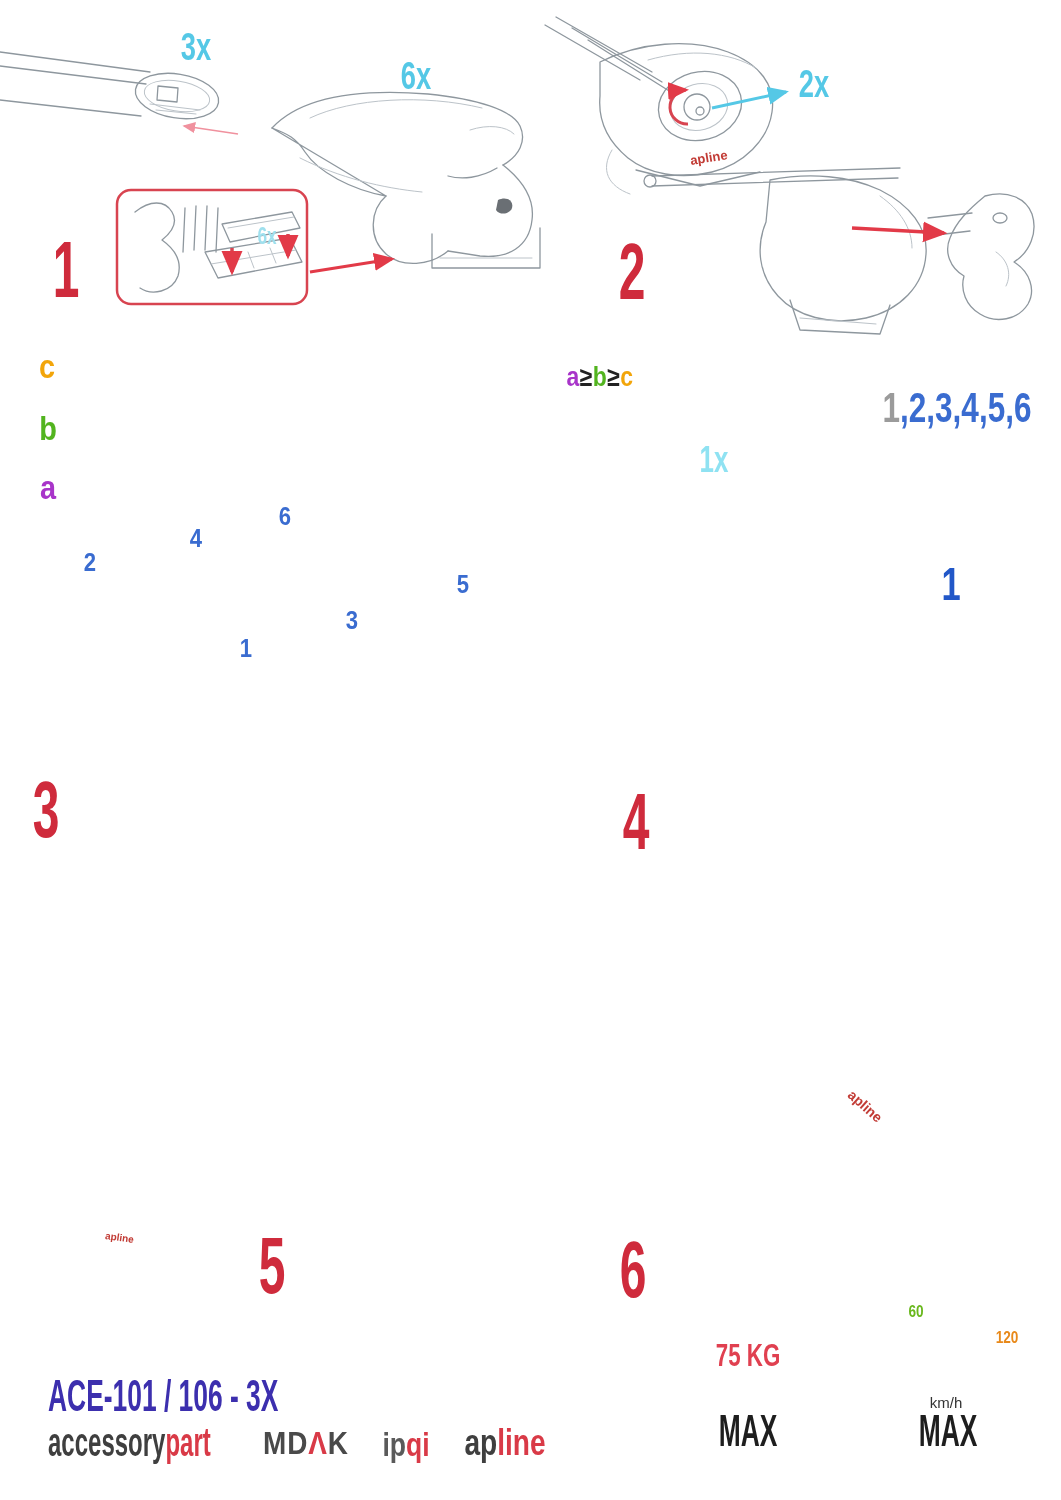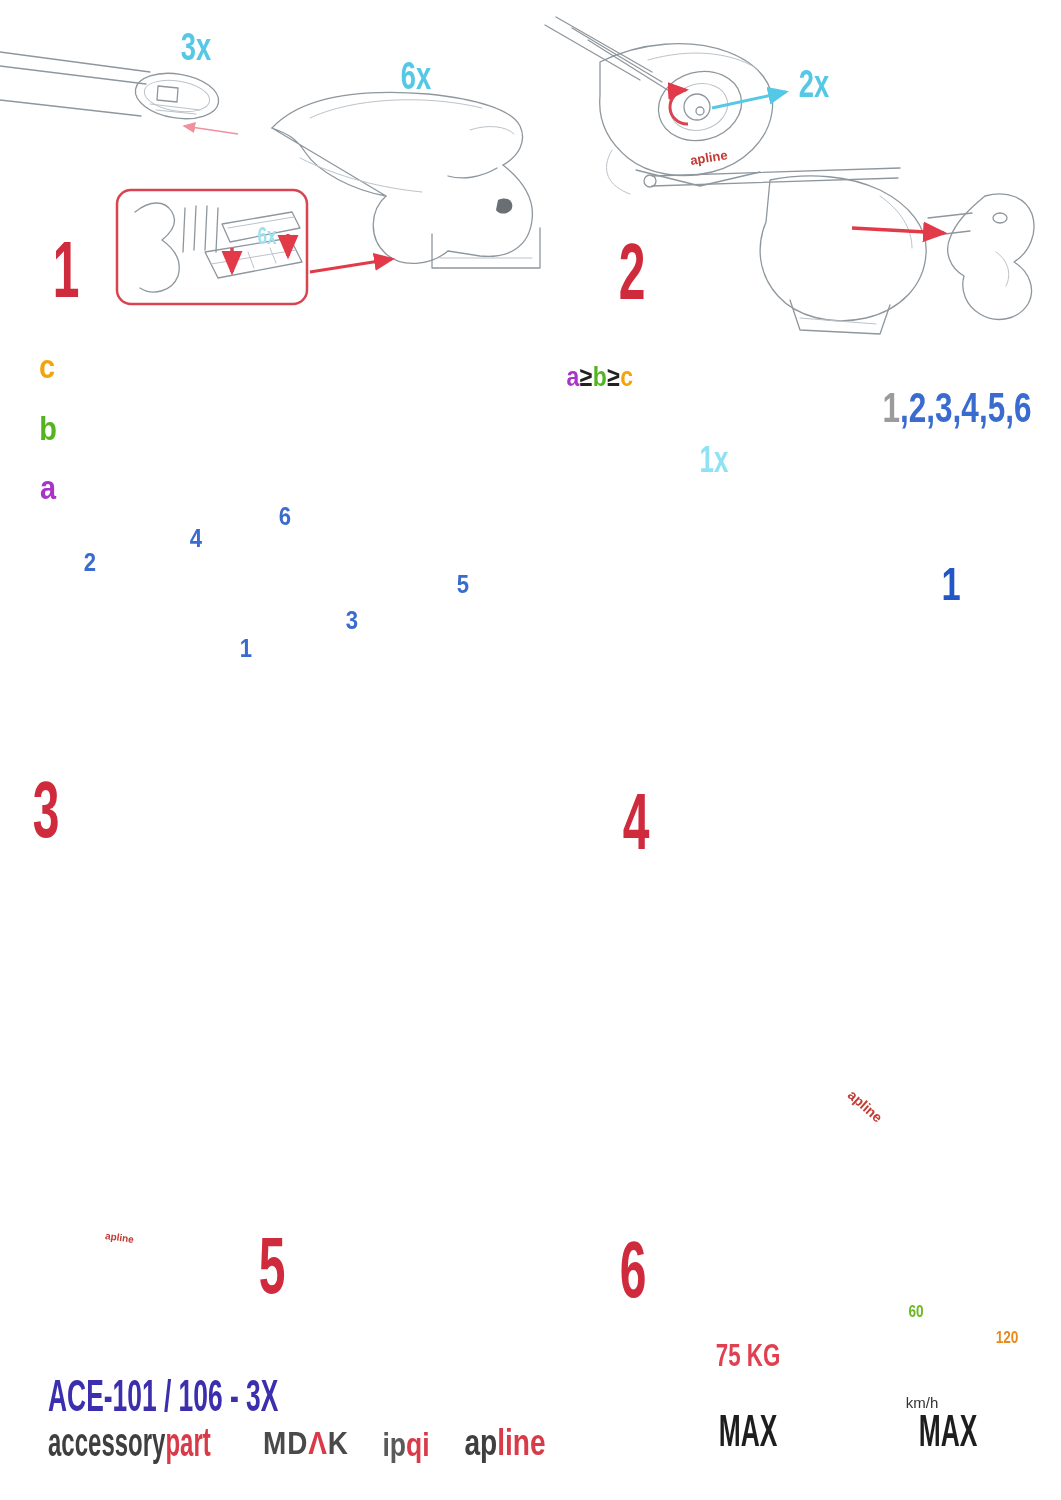--- a/index.html
+++ b/index.html
@@ -401,16 +401,16 @@
 <span class="t model" style="left:48px;top:1396px;">ACE-101 / 106 - 3X</span>
 <span class="t accpart" style="left:48px;top:1442px;"><span class="blk">accessory</span><span class="red">part</span></span>
 <span class="t mdak" style="left:306px;top:1444px;"><span class="blk">MD</span><span class="red">Λ</span><span class="blk">K</span></span>
 <span class="t ipqi" style="left:406px;top:1444px;"><span class="blk">ip</span><span class="red">qi</span></span>
 <span class="t apline" style="left:505px;top:1443px;"><span class="blk">ap</span><span class="red">line</span></span>
 
 <span class="t wval" style="left:748px;top:1356px;">75 KG</span>
 <span class="t wmax" style="left:748px;top:1431px;">MAX</span>
 <span class="t sp-low" style="left:916px;top:1312px;">60</span>
 <span class="t sp-high" style="left:1007px;top:1338px;">120</span>
-<span class="t sp-unit" style="left:900px;top:1402px;padding-left:44px;">km/h</span>
+<span class="t sp-unit" style="left:924px;top:1402px;padding-left:44px;">km/h</span>
 <span class="t wmax" style="left:948px;top:1431px;">MAX</span>
 
 </rect></path></path></path></circle></rect></div>
 
 </body></html>

